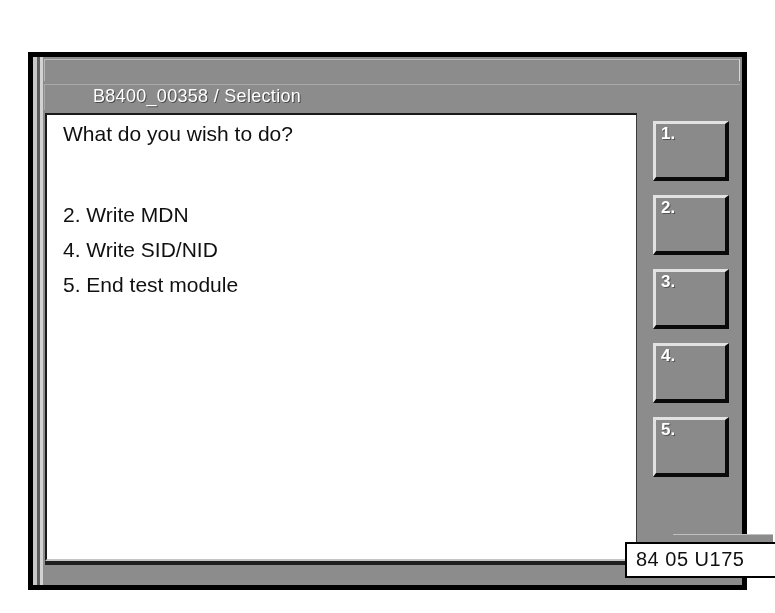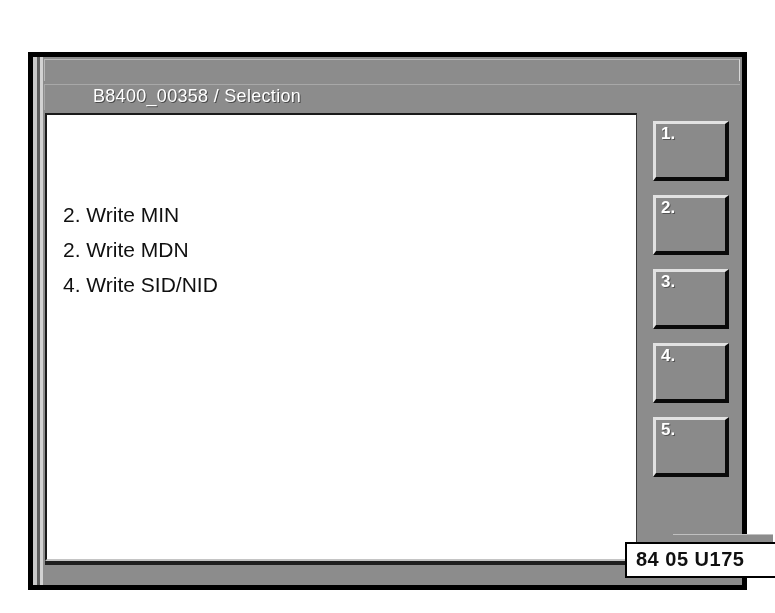--- a/index.html
+++ b/index.html
@@ -210,21 +210,21 @@
     background: #ffffff;
     border: 2px solid #000000;
     box-sizing: border-box;
     overflow: hidden;
   }
   #status-text {
     position: absolute;
     left: 9px;
     top: 4px;
     font-size: 20px;
-    font-weight: bold;
+    font-weight: normal;
     color: #101010;
     letter-spacing: 0.5px;
     white-space: nowrap;
   }
   
   #status-tab {
     position: absolute;
     left: 640px;
     top: 477px;
     width: 100px;
@@ -244,25 +244,26 @@
     <div id="left-bevel-dark"></div>
     <div id="left-bevel-light2"></div>
 
     <div id="top-band"></div>
 
     <div id="title-bar">
       <span id="title-text">B8400_00358 / Selection</span>
     </div>
 
     <div id="content-panel">
+      <div id="prompt-text">What do you wish to do?</div>
 
       <ul id="menu-list">
-        <li>2. Write MIN</li>
         <li>2. Write MDN</li>
         <li>4. Write SID/NID</li>
+        <li>5. End test module</li>
       </ul>
     </div>
 
     <div id="button-column">
       <div class="softkey" id="softkey-1">
         <span class="softkey-label">1.</span>
       </div>
       <div class="softkey" id="softkey-2">
         <span class="softkey-label">2.</span>
       </div>

